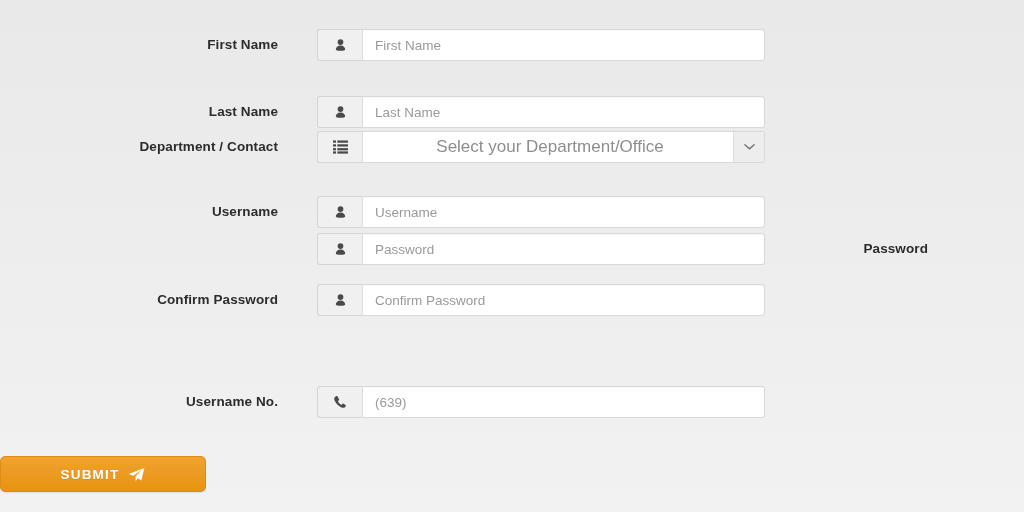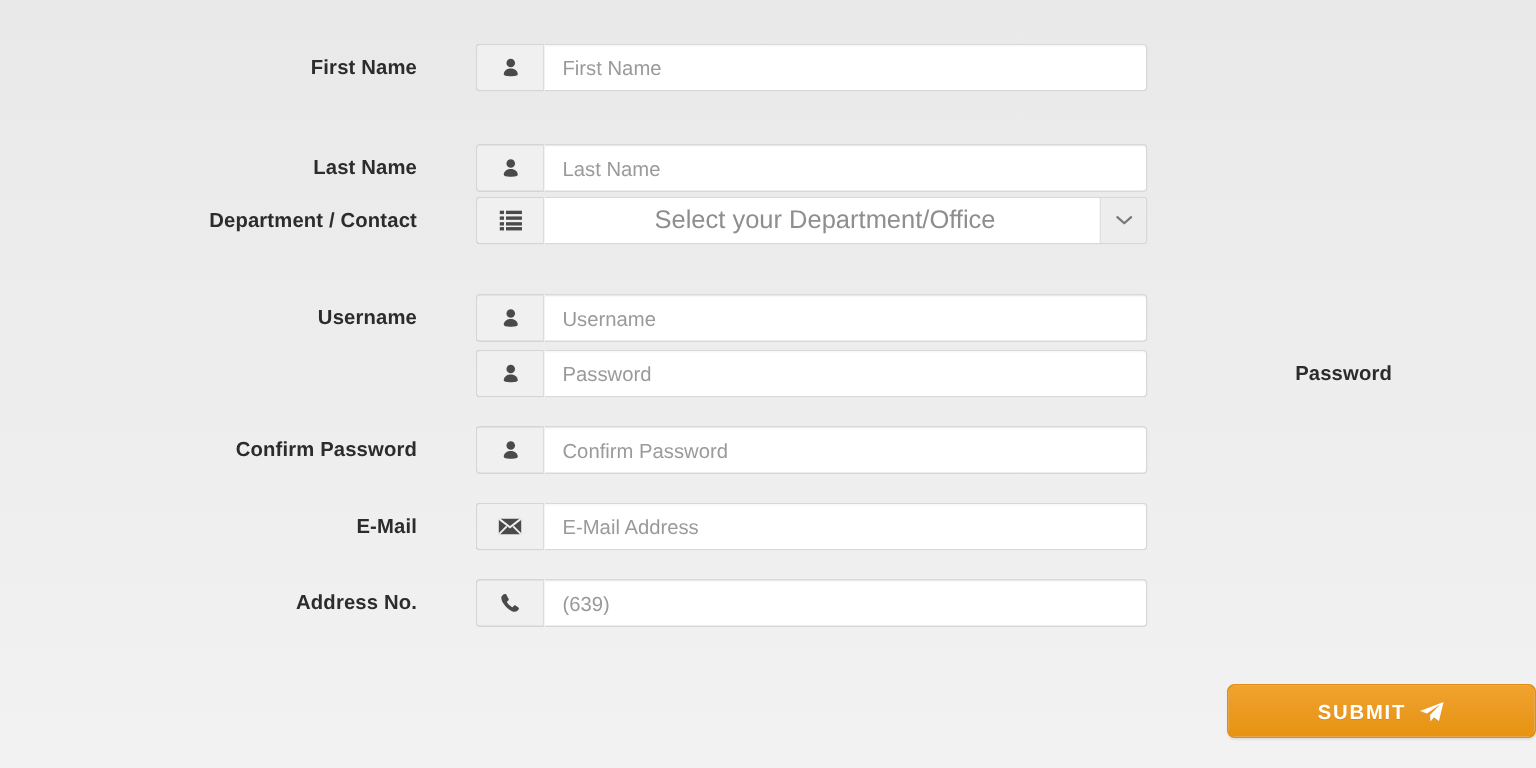--- a/index.html
+++ b/index.html
@@ -123,21 +123,21 @@
     justify-content: center;
   }
 
   
   .submit-wrap {
     position: absolute;
     left: 0;
     top: 456px;
     width: 1024px;
     display: flex;
-    justify-content: flex-end;
+    justify-content: flex-start;
   }
   .submit-button {
     width: 206px;
     height: 36px;
     border: 1px solid #e08c14;
     border-radius: 5px;
     background: linear-gradient(180deg, #f0a32e 0%, #eb9a22 50%, #e8940f 100%);
     color: #ffffff;
     font-family: "Liberation Sans", sans-serif;
     font-size: 13.5px;
@@ -236,35 +236,22 @@
       <div class="input-group">
         <span class="input-addon">
           <svg width="15" height="15" viewBox="0 0 16 16" aria-hidden="true">
             <circle cx="8" cy="4.3" r="3.05" fill="#4a4a4a"></circle>
             <path d="M8 8.1c-3.0 0-5.0 1.9-5.0 4.2 0 .9 1.9 1.4 5.0 1.4s5.0-.5 5.0-1.4c0-2.3-2.0-4.2-5.0-4.2z" fill="#4a4a4a"></path>
           </svg>
         </span>
         <input class="text-field" type="text" placeholder="Confirm Password" style="">
       </div>
     </div>
-    <div class="form-row" style="top: 334px;">
-      <div class="row-label">E-Mail</div>
-      <div class="input-group">
-        <span class="input-addon">
-          <svg width="16" height="12" viewBox="0 0 18 13" aria-hidden="true">
-            <path d="M0.6 0.6h16.8v11.8H0.6z" fill="#4a4a4a"></path>
-            <path d="M0.6 0.6L9 7.1 17.4 0.6" fill="none" stroke="#f0f0f0" stroke-width="1.5"></path>
-            <path d="M0.6 12.4L6.6 6.4M17.4 12.4L11.4 6.4" fill="none" stroke="#f0f0f0" stroke-width="1.4"></path>
-          </svg>
-        </span>
-        <input class="text-field" type="text" placeholder="E-Mail Address" style="">
-      </div>
-    </div>
     <div class="form-row" style="top: 385px;">
-      <div class="row-label">Address No.</div>
+      <div class="row-label">Username No.</div>
       <div class="input-group">
         <span class="input-addon">
           <svg width="15" height="15" viewBox="0 0 16 16" aria-hidden="true">
             <path d="M3.3 1.2c-.7.2-1.6 1.0-1.9 1.9-.4 1.3.3 3.3 1.9 5.4 1.6 2.1 3.6 3.8 5.3 4.6 1.6.8 3.0.8 3.9.1.7-.5 1.3-1.4 1.3-1.9 0-.3-.2-.5-1.3-1.3-1.4-1.0-1.7-1.1-2.2-.6-.2.2-.5.5-.7.8-.3.4-.4.4-.9.1-1.0-.5-2.6-2.1-3.2-3.2-.3-.6-.3-.6.1-.9.3-.2.7-.5.8-.7.4-.5.3-.8-.6-2.1C4.9 1.3 4.6 1.1 4.2 1.1c-.2 0-.6.0-.9.1z" fill="#4a4a4a"></path>
           </svg>
         </span>
         <input class="text-field" type="text" placeholder="(639)" style="">
       </div>
     </div>
     <div class="submit-wrap">

